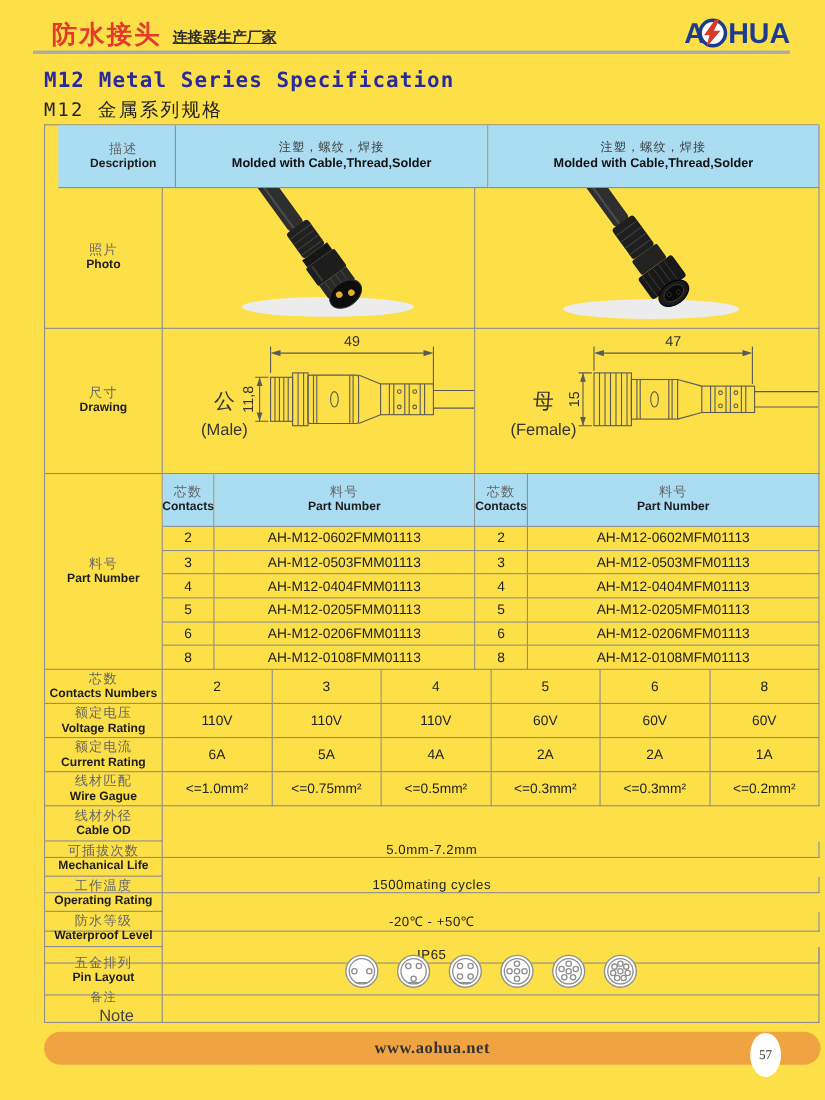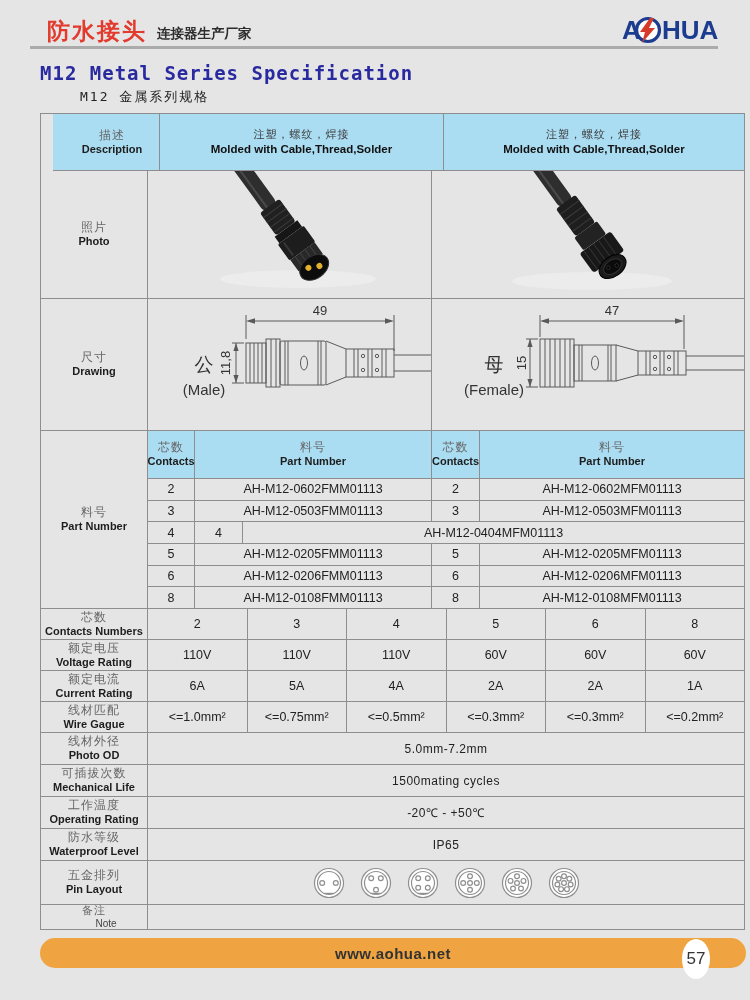--- a/index.html
+++ b/index.html
@@ -1,31 +1,31 @@
 <!DOCTYPE html>
 <html><head>
 <meta charset="utf-8">
 <style>
   html,body{margin:0;padding:0;background:#fff;}
-  .page{position:relative;width:750px;height:1000px;background:#e5e5e5;overflow:hidden;
+  .page{position:relative;width:750px;height:1000px;background:#fde047;overflow:hidden;
         font-family:"Liberation Sans",sans-serif;color:#333;}
 
   
   .brand{position:absolute;left:47px;top:20px;display:flex;align-items:flex-end;}
   .brand-cn{font-family:"Liberation Serif",serif;font-weight:bold;font-size:23px;
             color:#e23b2e;letter-spacing:2px;line-height:1;}
-  .brand-sub{font-size:13.5px;font-weight:bold;color:#2d2d2d;margin-left:10px;line-height:1.3;}
+  .brand-sub{font-size:13.5px;font-weight:bold;color:#2d2d2d;margin-left:10px;line-height:1.3;text-decoration:underline;}
   .rule{position:absolute;left:30px;top:46px;width:688px;height:3px;background:#ababab;}
   .logo{position:absolute;right:30px;top:10px;}
 
   
   .title-en{position:absolute;left:40px;top:62px;font-family:"DejaVu Sans Mono",monospace;
             font-weight:bold;font-size:19px;color:#2a2aa0;letter-spacing:1px;}
   .title-cn{position:absolute;left:40px;top:88px;font-family:"DejaVu Sans Mono",monospace;
-            font-size:13px;color:#222;letter-spacing:2px;margin-left:40px;}
+            font-size:17px;color:#222;letter-spacing:2px;}
 
   
   .spec-table{position:absolute;left:40px;top:113px;width:705px;
               border-top:1px solid #8e8e8e;border-left:1px solid #8e8e8e;box-sizing:border-box;}
   .t-row{display:flex;}
   .cell{border-right:1px solid #8e8e8e;border-bottom:1px solid #8e8e8e;box-sizing:border-box;
         display:flex;flex-direction:column;align-items:center;justify-content:center;text-align:center;}
   .lbl{width:107px;flex:none;}
   .lbl-cn{font-size:12px;color:#666;letter-spacing:1px;line-height:1.25;}
   .lbl-en{font-size:11px;font-weight:bold;color:#1d1d1d;line-height:1.25;}
@@ -43,47 +43,47 @@
   .pn-head{display:flex;height:48px;flex:none;}
   .pn-row{display:flex;flex:1;}
   .pn-c1{width:47px;flex:none;}
   .pn-p1{width:237px;flex:none;}
   .pn-c2{width:48px;flex:none;}
   .pn-p2{flex:1;}
   .val{font-size:12.5px;color:#222;justify-content:center;}
   .h-lblpn{height:178px;}
 
   .h-spec{height:31px;}
-  .h-full{height:32px;}
+  .h-full{height:32px;flex-direction:column;}
   .spec-cell{flex:1;font-size:12.5px;color:#222;}
   .full-cell{flex:1;font-size:12px;color:#222;letter-spacing:.5px;}
   .h-pin{height:44px;}
   .pin-cell{flex:1;flex-direction:row;gap:11px;}
   .pin-svg{width:36px;height:36px;}
   .pin-svg circle{fill:#fff;stroke:#8f8f8f;stroke-width:1.2;}
   .pin-svg line{stroke:#8f8f8f;stroke-width:1.2;}
   .h-note{height:25px;}
   .note-lbl .lbl-cn{font-size:11px;}
-  .note-lbl .lbl-en{font-weight:normal;color:#444;font-size:10px;padding-left:24px;}
+  .note-lbl .lbl-en{font-weight:normal;color:#444;font-size:15px;padding-left:24px;}
 
   
   .draw-svg text{font-family:"Liberation Sans",sans-serif;}
   .draw-svg .dline{stroke:#5a5a5a;stroke-width:1;fill:none;}
   .draw-svg .darr{fill:#5a5a5a;stroke:none;}
   .draw-svg .dtxt{fill:#333;font-size:13px;}
   .draw-svg .sym{fill:#333;font-size:19px;}
   .draw-svg .symen{fill:#333;font-size:15px;}
 
   
   .footer-bar{position:absolute;left:40px;top:938px;width:706px;height:30px;background:#f0a441;
-              border-radius:15px;display:flex;align-items:center;justify-content:center;}
+              border-radius:15px;display:flex;align-items:center;justify-content:center;font-family:Liberation Serif, serif;}
   .footer-url{font-size:15px;font-weight:bold;color:#333;letter-spacing:.5px;}
   .page-badge{position:absolute;right:36px;top:1px;width:28px;height:40px;border-radius:50%;
               background:#fff;display:flex;align-items:center;justify-content:center;
-              font-size:17px;color:#333;}
+              font-size:12px;color:#333;}
 </style>
 </head>
 <body>
 
 <div class="page">
 
   <div class="brand">
     <span class="brand-cn">防水接头</span>
     <span class="brand-sub">连接器生产厂家</span>
   </div>
@@ -307,20 +307,21 @@
               <div class="cell pn-p1 val">AH-M12-0602FMM01113</div>
               <div class="cell pn-c2 val">2</div>
               <div class="cell pn-p2 val">AH-M12-0602MFM01113</div>
             </div><div class="pn-row">
               <div class="cell pn-c1 val">3</div>
               <div class="cell pn-p1 val">AH-M12-0503FMM01113</div>
               <div class="cell pn-c2 val">3</div>
               <div class="cell pn-p2 val">AH-M12-0503MFM01113</div>
             </div><div class="pn-row">
               <div class="cell pn-c1 val">4</div>
+              <div class="cell pn-p1 val">AH-M12-0404FMM01113</div>
               <div class="cell pn-c2 val">4</div>
               <div class="cell pn-p2 val">AH-M12-0404MFM01113</div>
             </div><div class="pn-row">
               <div class="cell pn-c1 val">5</div>
               <div class="cell pn-p1 val">AH-M12-0205FMM01113</div>
               <div class="cell pn-c2 val">5</div>
               <div class="cell pn-p2 val">AH-M12-0205MFM01113</div>
             </div><div class="pn-row">
               <div class="cell pn-c1 val">6</div>
               <div class="cell pn-p1 val">AH-M12-0206FMM01113</div>
@@ -379,21 +380,21 @@
           <div class="cell spec-cell">&lt;=0.5mm²</div>
           <div class="cell spec-cell">&lt;=0.3mm²</div>
           <div class="cell spec-cell">&lt;=0.3mm²</div>
           <div class="cell spec-cell">&lt;=0.2mm²</div>
         </div></div>
 
     
     <div style="display:contents"><div class="t-row h-full">
           <div class="cell lbl h-full">
             <div class="lbl-cn">线材外径</div>
-            <div class="lbl-en">Photo OD</div>
+            <div class="lbl-en">Cable OD</div>
           </div>
           <div class="cell full-cell">5.0mm-7.2mm</div>
         </div><div class="t-row h-full">
           <div class="cell lbl h-full">
             <div class="lbl-cn">可插拔次数</div>
             <div class="lbl-en">Mechanical Life</div>
           </div>
           <div class="cell full-cell">1500mating cycles</div>
         </div><div class="t-row h-full">
           <div class="cell lbl h-full">

